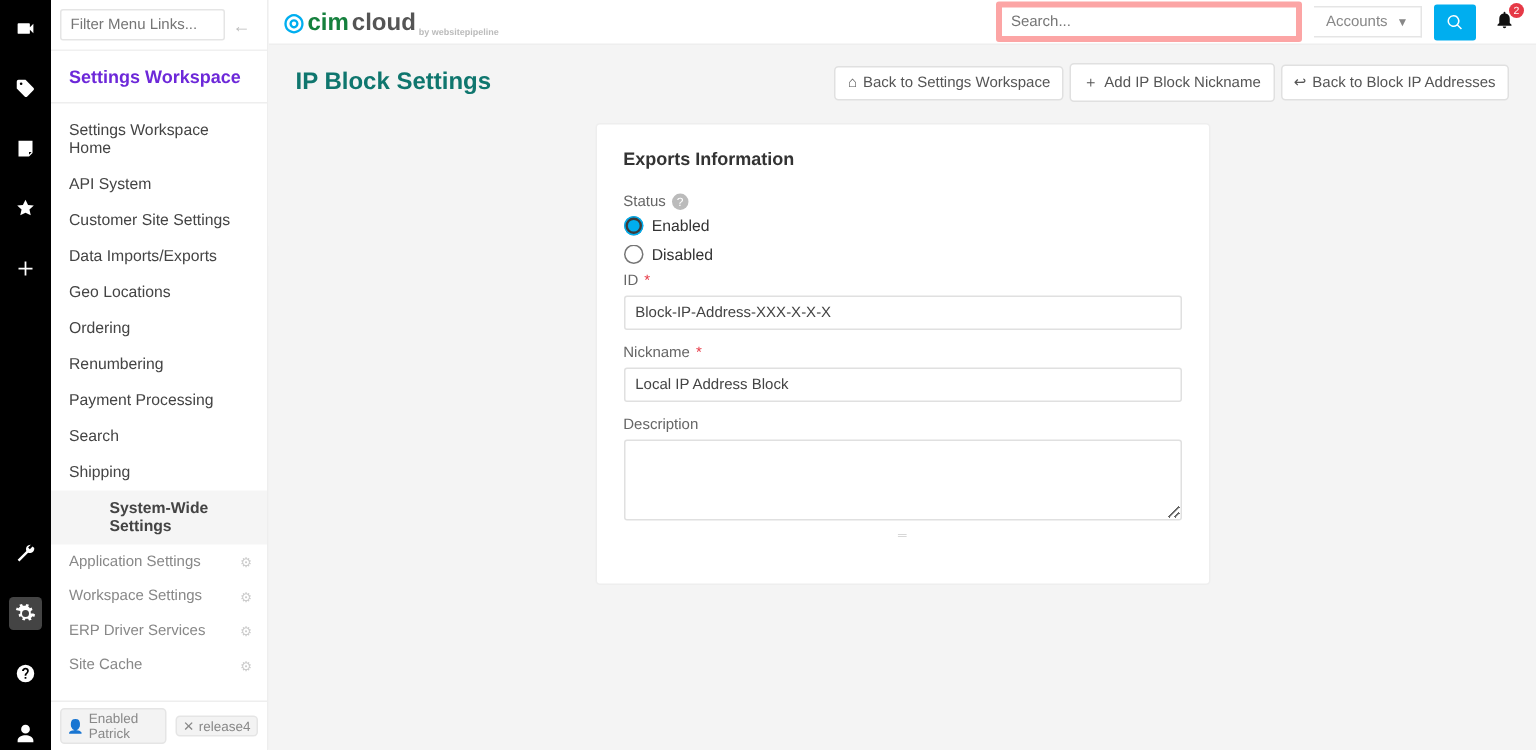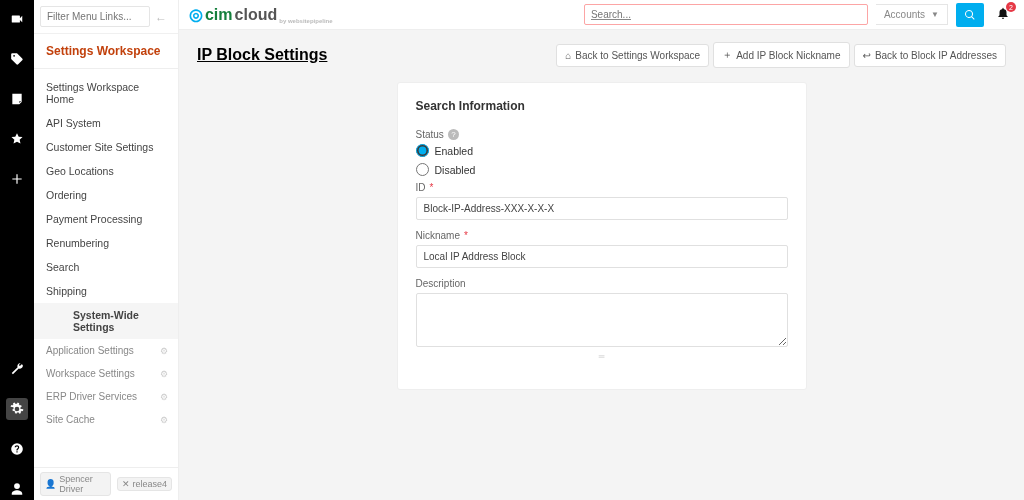--- a/index.html
+++ b/index.html
@@ -7,45 +7,45 @@
 
 .iconbar { position: fixed; left: 0; top: 0; width: 34px; height: 500px; background: #000; display: flex; flex-direction: column; align-items: center; padding-top: 8px; gap: 18px; z-index: 10; }
 .iconbar .ic { color: #fff; font-size: 14px; cursor: pointer; width: 22px; height: 22px; display: flex; align-items: center; justify-content: center; border-radius: 3px; }
 .iconbar .ic.active { background: #444; }
 .iconbar .spacer { flex: 1; }
 
 .sidebar { position: fixed; left: 34px; top: 0; width: 145px; height: 500px; background: #fff; border-right: 1px solid #eee; display: flex; flex-direction: column; z-index: 9; }
 .sidebar .filter-row { padding: 6px; border-bottom: 1px solid #f0f0f0; display: flex; align-items: center; justify-content: flex-end; }
 .sidebar .filter-row input { flex:1; min-width:0; border: 1px solid #e5e5e5; padding: 4px 6px; font-size: 10px; color: #888; border-radius: 2px; }
 .sidebar .filter-row .back { width: 22px; text-align: center; color: #bbb; cursor: pointer; font-size: 12px; }
-.sidebar h2 { font-size: 12px; font-weight: 700; padding: 10px 10px 10px 12px; color: #c2410c; border-bottom: 1px solid #eee; }
+.sidebar h2 { font-size: 12px; font-weight: 700; padding: 10px 10px 10px 12px; color: #6d28d9; border-bottom: 1px solid #eee; }
 .sidebar .menu { flex: 1; overflow-y: auto; padding-top: 6px; }
 .sidebar .menu .item { display: flex; align-items: center; justify-content: space-between; padding: 6px 10px 6px 12px; font-size: 10.5px; color: #444; cursor: pointer; }
 .sidebar .menu .item.sub { color: #888; padding-left: 12px; font-size: 10px; }
 .sidebar .menu .item.selected { background: #f5f5f5; font-weight: 600; padding-left: 39px; }
 .sidebar .menu .item .tail { font-size: 9px; color: #ccc; }
 .sidebar .footer { border-top: 1px solid #eee; padding: 4px 6px; font-size: 9px; color: #888; display: flex; gap: 6px; align-items: center; }
 .badge { display:inline-flex; align-items:center; gap:3px; background:#f3f3f3; border:1px solid #e5e5e5; padding:1px 4px; border-radius:3px; }
 
 .main { position: fixed; left: 179px; top: 0; right: 0; height: 500px; display: flex; flex-direction: column; }
 
 .topbar { height: 30px; background: #fff; border-bottom: 1px solid #eee; display: flex; align-items: center; padding: 0 10px; gap: 8px; }
 .logo { display:flex; align-items:baseline; font-weight:700; font-size:16px; gap:2px; }
 .logo .cim { color:#15803d; } .logo .cloud { color:#555; }
 .logo .sub { font-size:6px; color:#bbb; align-self:flex-end; }
 .topbar .grow { flex:1; }
-.topbar .search { width: 284px; border:1px solid #fca5a5; border-radius:2px; padding:4px 6px; font-size:10px; color:#888;text-decoration:underline; }
+.topbar .search { width: 204px; border:4px solid #fca5a5; border-radius:2px; padding:4px 6px; font-size:10px; color:#888; }
 .topbar .acct { border:1px solid #e5e5e5; padding:4px 8px; font-size:10px; color:#888; display:flex; align-items:center; gap:6px; border-left:none; }
 .topbar .sbtn { background:#00aeef; color:#fff; width:28px; height:24px; display:flex; align-items:center; justify-content:center; cursor:pointer; border-radius:2px; }
 .topbar .bell { position:relative; width:22px; text-align:center; font-size:14px; color:#111; cursor:pointer; }
 .topbar .bell .dot { position:absolute; top:-4px; right:-2px; background:#e63946; color:#fff; font-size:7px; width:10px; height:10px; border-radius:50%; display:flex; align-items:center; justify-content:center; }
 
 .content { flex:1; overflow-y:auto; background:#f4f4f4; padding: 12px 18px 0 18px; }
 .pagehead { display:flex; align-items:center; margin-bottom: 14px; }
-.pagehead h1 { font-size:16px; font-weight:700; color:#000000;text-decoration:underline; }
+.pagehead h1 { font-size:16px; font-weight:700; color:#0f766e; }
 .pagehead .grow { flex:1; }
 .lbtn { background:#fff; border:1px solid #e0e0e0; border-radius:3px; padding:5px 8px; font-size:10px; color:#555; cursor:pointer; display:inline-flex; align-items:center; gap:4px; margin-left:4px; }
 
 .card { width: 410px; margin: 0 auto 20px auto; background:#fff; border:1px solid #eee; border-radius:3px; padding: 16px 18px 10px 18px; }
 .card h3 { font-size:12px; font-weight:700; color:#333; margin-bottom:16px; }
 .card .section { margin-bottom: 18px; }
 .lab { font-size:10px; color:#666; margin-bottom:4px; display:flex; align-items:center; gap:4px; }
 .req { color:#e63946; }
 .hint { display:inline-block; width:11px; height:11px; border-radius:50%; background:#bbb; color:#fff; font-size:8px; text-align:center; line-height:11px; }
 .radio-row { display:flex; align-items:center; gap:6px; font-size:10.5px; color:#333; margin-bottom:6px; }
@@ -120,33 +120,37 @@
       </div>
       <div class="item">
         <span>API System</span>
         <span class="tail"></span>
       </div>
       <div class="item">
         <span>Customer Site Settings</span>
         <span class="tail"></span>
       </div>
       <div class="item">
+        <span>Data Imports/Exports</span>
+        <span class="tail"></span>
+      </div>
+      <div class="item">
         <span>Geo Locations</span>
         <span class="tail"></span>
       </div>
       <div class="item">
         <span>Ordering</span>
         <span class="tail"></span>
       </div>
       <div class="item">
+        <span>Renumbering</span>
+        <span class="tail"></span>
+      </div>
+      <div class="item">
         <span>Payment Processing</span>
-        <span class="tail"></span>
-      </div>
-      <div class="item">
-        <span>Renumbering</span>
         <span class="tail"></span>
       </div>
       <div class="item">
         <span>Search</span>
         <span class="tail"></span>
       </div>
       <div class="item">
         <span>Shipping</span>
         <span class="tail"></span>
       </div>
@@ -165,21 +169,21 @@
       <div class="item sub">
         <span>ERP Driver Services</span>
         <span class="tail">⚙</span>
       </div>
       <div class="item sub">
         <span>Site Cache</span>
         <span class="tail">⚙</span>
       </div>
     </div>
   <div class="footer">
-    <span class="badge">👤 <span>Spencer Driver</span></span>
+    <span class="badge">👤 <span>Enabled Patrick</span></span>
     <span class="badge">✕ <span>release4</span></span>
   </div>
 </div>
 
 <div class="main">
   <div class="topbar">
     <div class="logo">
       <span style="color:#00aeef;">◎</span>
       <span class="cim">cim</span>
         <span class="cloud">cloud</span>
@@ -217,21 +221,21 @@
         <span>Add IP Block Nickname</span>
       </div>
       <div class="lbtn">
         <span>↩</span>
         <span>Back to Block IP Addresses</span>
       </div>
     </div>
 
     <div class="card">
       <div class="section">
-        <h3>Search Information</h3>
+        <h3>Exports Information</h3>
         <div class="lab">
             <span>Status</span>
             <span class="hint">?</span>
           </div>
         <label class="radio-row">
             <input type="radio" name="status" checked="" style="">
             <span>Enabled</span>
           </label>
         <label class="radio-row">
             <input type="radio" name="status" style="">

